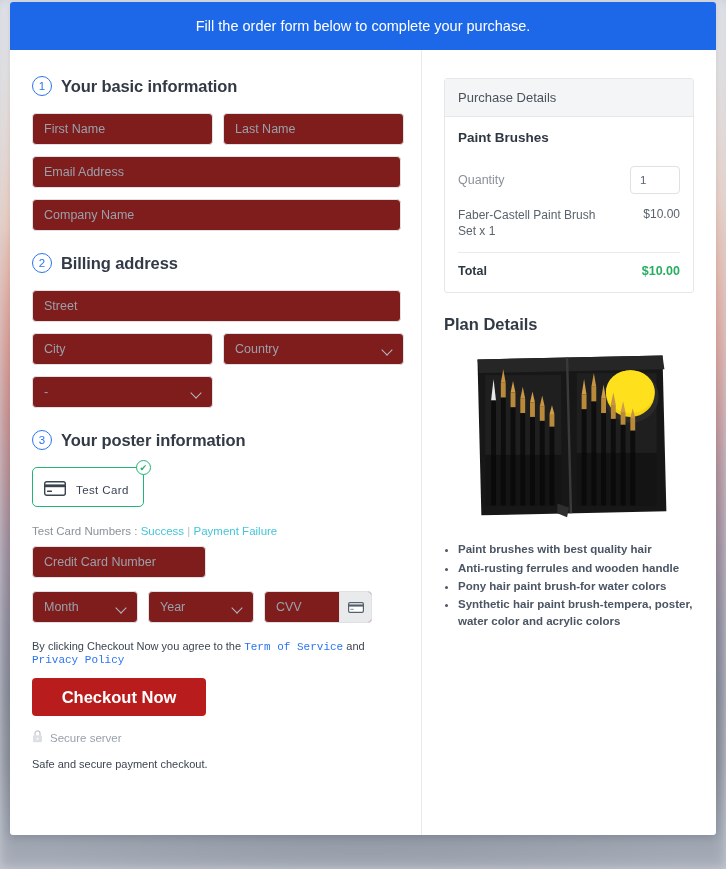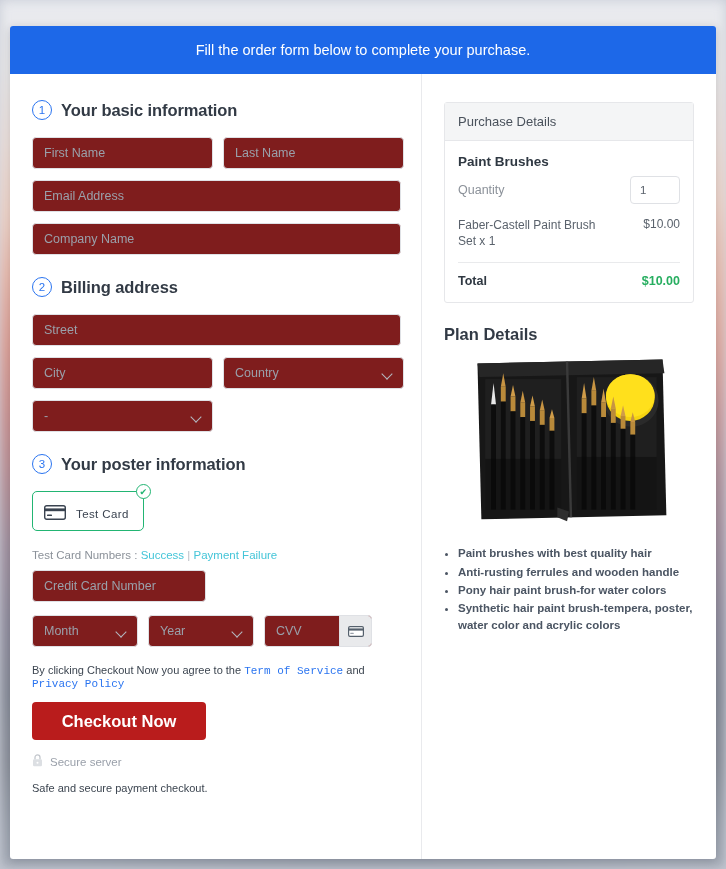--- a/index.html
+++ b/index.html
@@ -45,21 +45,21 @@
     background:
       radial-gradient(ellipse 60% 30% at 22% 44%, rgba(214,120,108,.55), rgba(214,120,108,0) 70%),
       radial-gradient(ellipse 55% 26% at 78% 38%, rgba(226,160,150,.42), rgba(226,160,150,0) 70%),
       radial-gradient(ellipse 70% 20% at 50% 90%, rgba(120,128,142,.5), rgba(120,128,142,0) 75%);
   }
 
   
   #card {
     position: absolute;
     left: 10px;
-    top: 26px;
+    top: 2px;
     width: 706px;
     height: 833px;
     background: #ffffff;
     border-radius: 3px;
     box-shadow: 0 2px 10px rgba(40,50,70,.22);
     overflow: hidden;
     display: flex;
     flex-direction: column;
   }
 
@@ -197,21 +197,21 @@
     margin-bottom: 22px;
   }
   #purchase-head {
     background: #f4f5f6;
     border-bottom: 1px solid #e6e7ea;
     padding: 11px 13px;
     font-size: 13px;
     color: #4a525c;
   }
   #purchase-body { padding: 13px 13px 14px 13px; }
-  .prod-name { font-size: 13.5px; font-weight: bold; color: #2f3842; margin-bottom: 7px; }
+  .prod-name { font-size: 13.5px; font-weight: bold; color: #2f3842; margin-bottom: 21px; }
   .qty-row { display: flex; align-items: center; justify-content: space-between; margin-bottom: 13px; }
   .qty-label { font-size: 12.5px; color: #8b9199; }
   .qty-box {
     width: 50px; height: 28px;
     border: 1px solid #dfe1e5;
     border-radius: 4px;
     font-size: 11.5px; color: #5a626c;
     display: flex; align-items: center;
     padding-left: 9px;
   }
@@ -226,21 +226,21 @@
   .line-amt { white-space: nowrap; }
   .total-row {
     display: flex; justify-content: space-between;
     padding-top: 11px;
     font-size: 12.5px; font-weight: bold;
   }
   .total-label { color: #2f3842; }
   .total-amt { color: #27ae60; }
 
   
-  .plan-title { font-size: 16.5px; font-weight: bold; color: #323a45; }
+  .plan-title { font-size: 16.5px; font-weight: bold; color: #323a45; margin-bottom: 6px; }
   #plan-img { width: 100%; height: 185px; display: block; }
   .feat-list { margin: 16px 0 0 14px; }
   .feat-list li {
     font-size: 11.5px;
     font-weight: bold;
     color: #4b5563;
     line-height: 1.42;
     margin-bottom: 2px;
   }
 </style>

